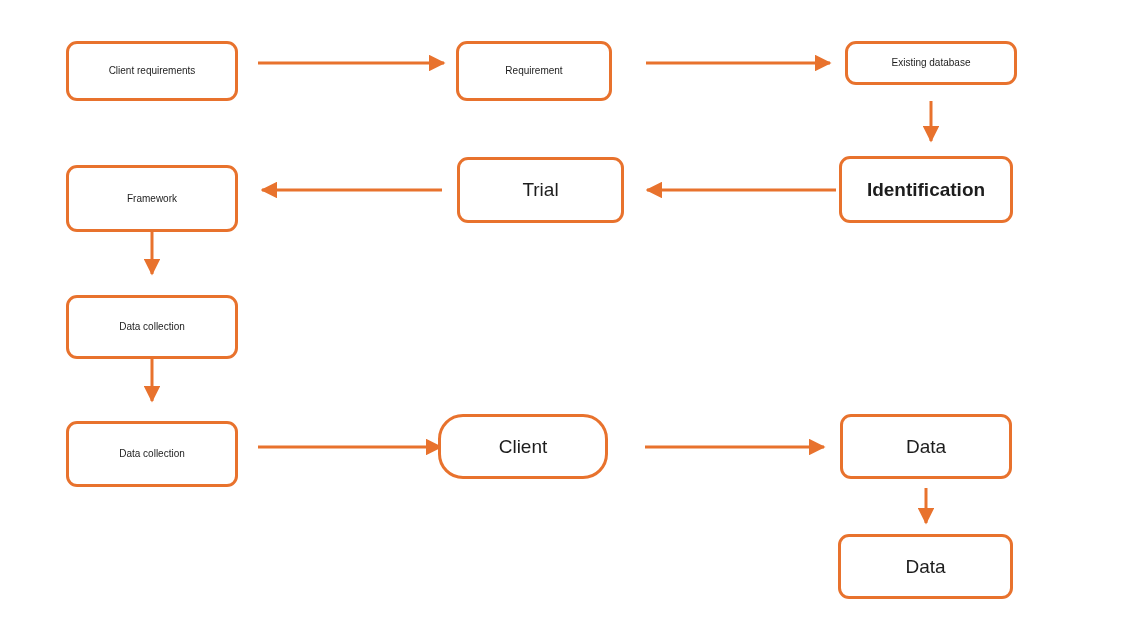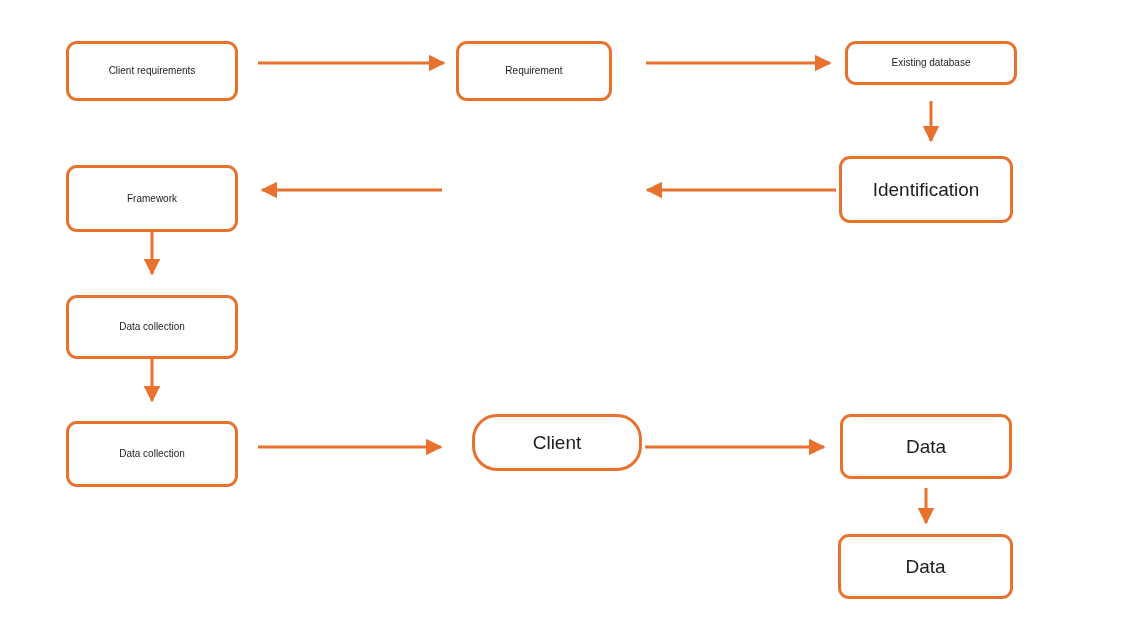--- a/index.html
+++ b/index.html
@@ -78,34 +78,37 @@
   </div>
 
   <div class="node small" style="left:845px; top:33px;  width:172px; height:44px;">
     <span class="label">Existing database</span>
   </div>
 
   <div class="node small" style="left:66px;  top:157px; width:172px; height:67px;">
     <span class="label">Framework</span>
   </div>
 
+  <div class="node large" style="left:457px; top:157px; width:167px; height:66px;">
+    <span class="label">Trial</span>
+  </div>
 
-  <div class="node large" style="left:839px; top:156px; width:174px; height:67px;">
+  <div class="node large" style="left:839px; top:156px; width:174px; height:67px;font-weight:bold;">
     <span class="label">Identification</span>
   </div>
 
   <div class="node small" style="left:66px;  top:287px; width:172px; height:64px;">
     <span class="label">Data collection</span>
   </div>
 
   <div class="node small" style="left:66px;  top:413px; width:172px; height:66px;">
     <span class="label">Data collection</span>
   </div>
 
-  <div class="node large" style="left:472px; top:414px; width:170px; height:57px;border-radius:25px;">
+  <div class="node large" style="left:438px; top:414px; width:170px; height:65px;border-radius:25px;">
     <span class="label">Client</span>
   </div>
 
   <div class="node large" style="left:840px; top:414px; width:172px; height:65px;">
     <span class="label">Data</span>
   </div>
 
   <div class="node large" style="left:838px; top:534px; width:175px; height:65px;">
     <span class="label">Data</span>
   </div>

